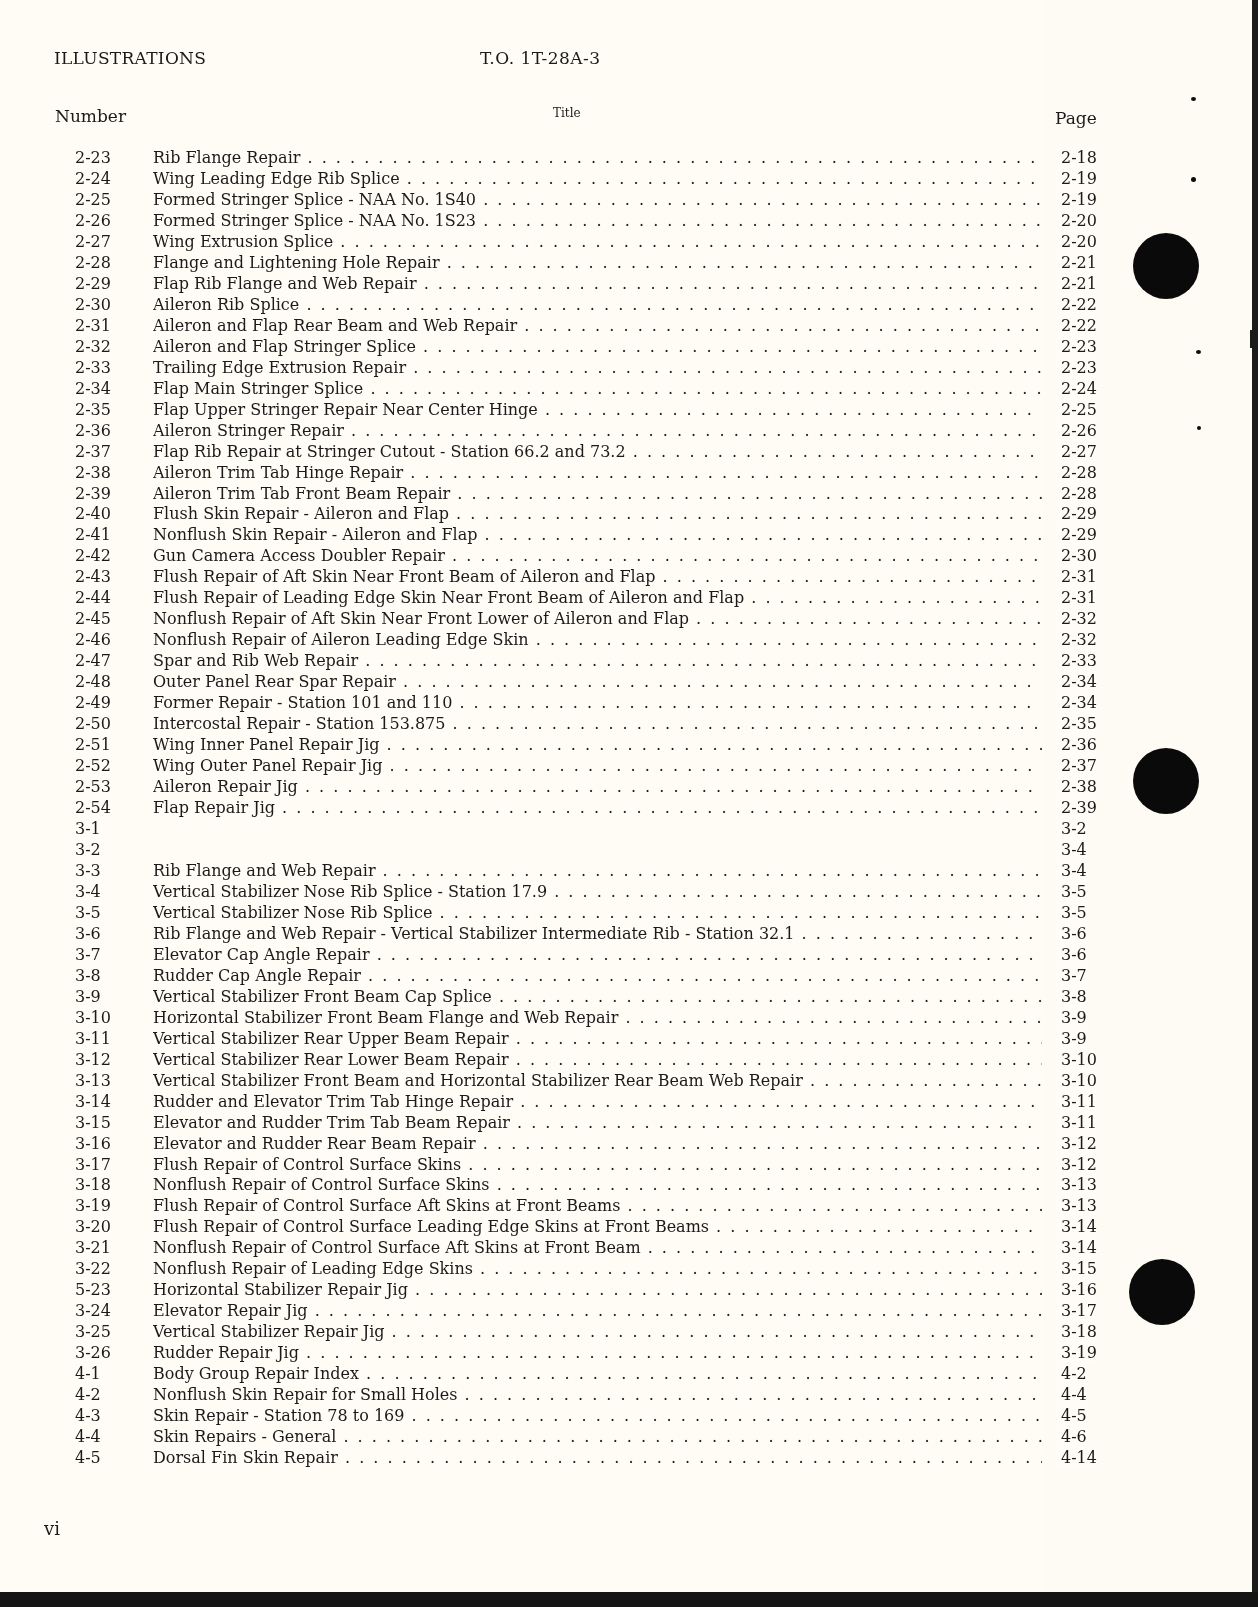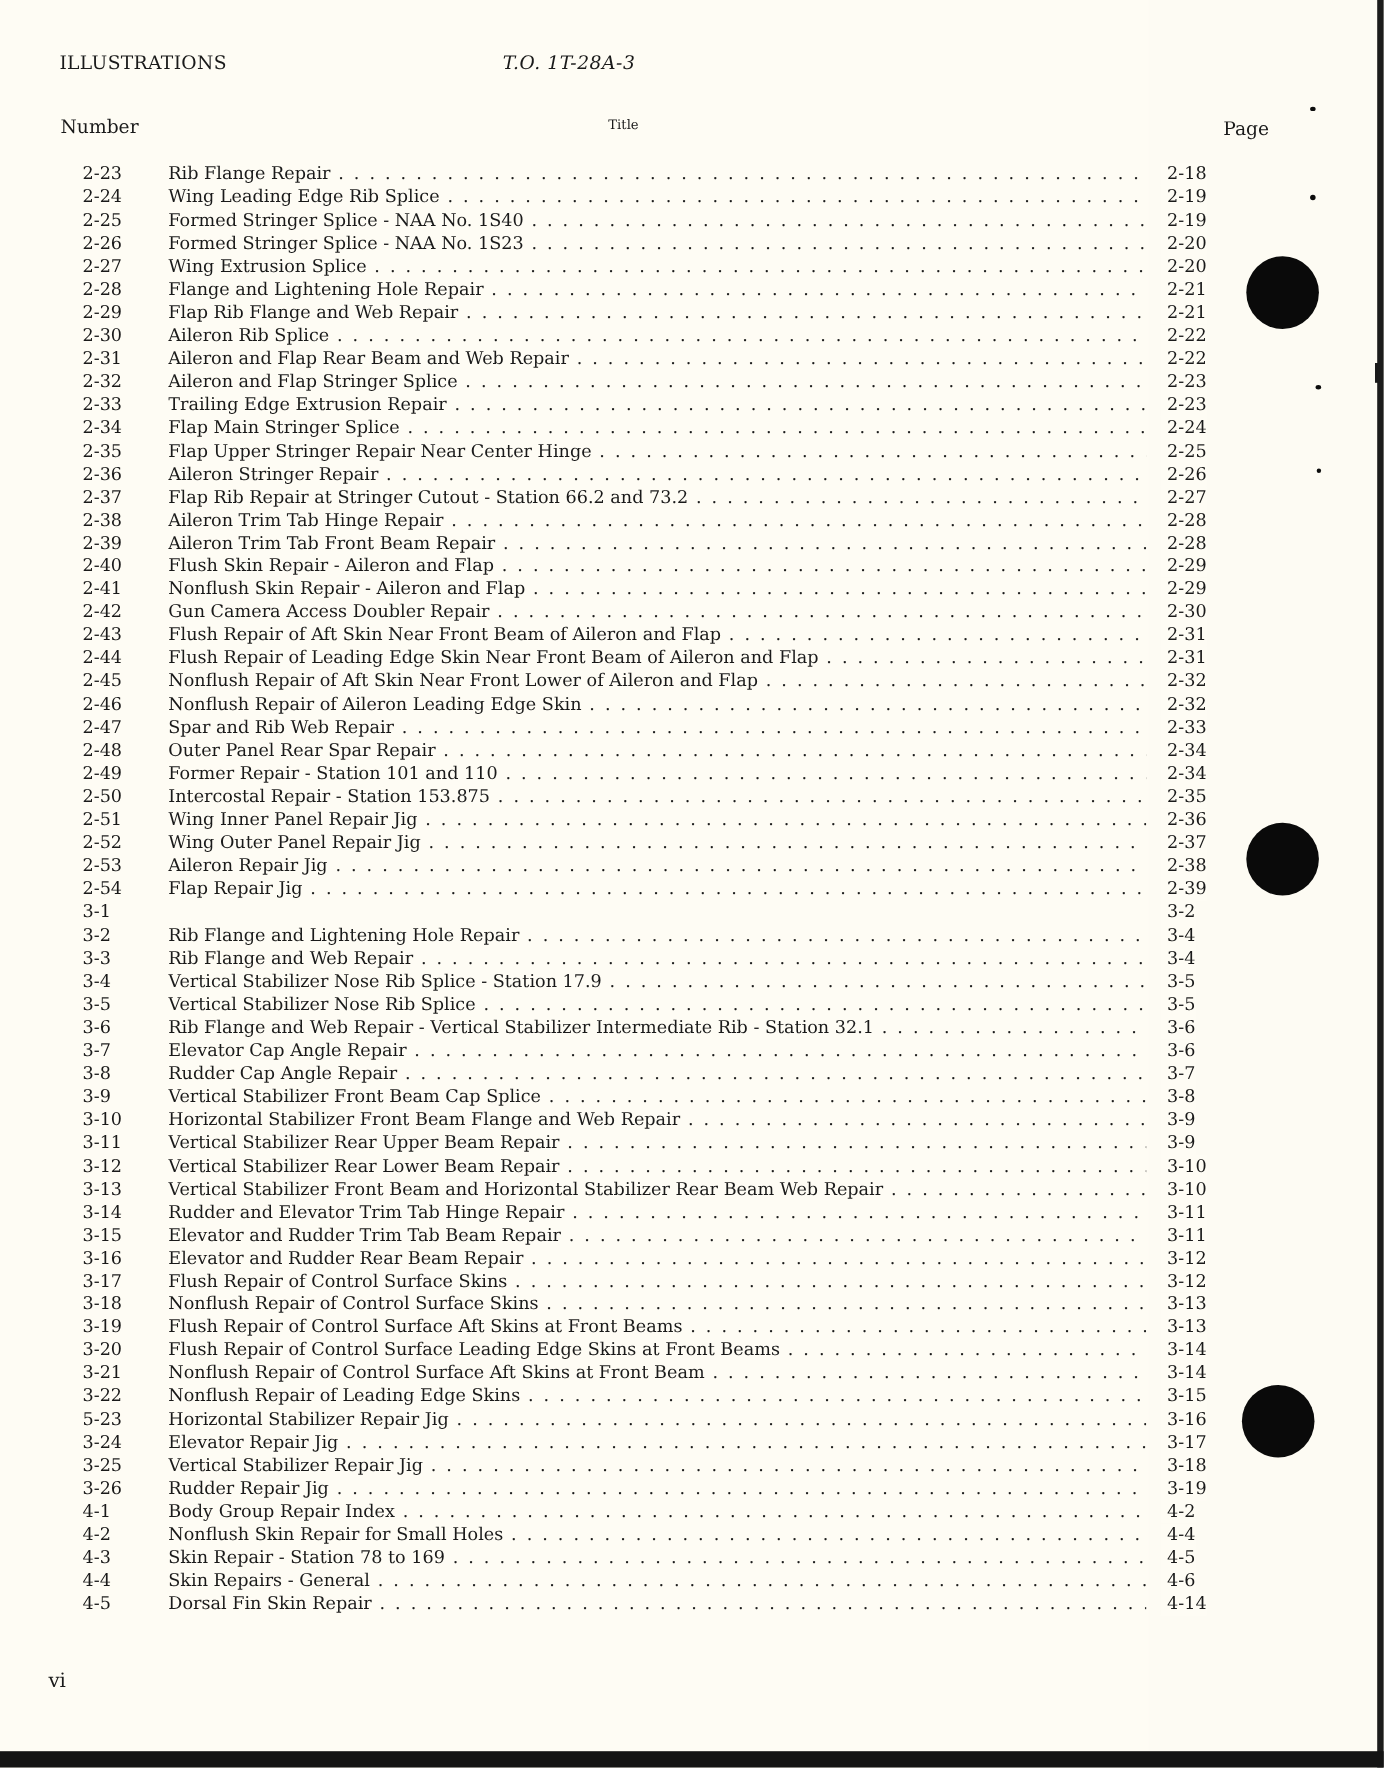--- a/index.html
+++ b/index.html
@@ -6,24 +6,24 @@
   body {
     width: 1258px; height: 1607px; position: relative; overflow: hidden;
     background: #fdfbf3;
     font-family: "DejaVu Serif", "Liberation Serif", serif;
     color: #1a1a1a;
   }
   .page { position: absolute; left: 0; top: 0; width: 1044px; height: 1592px; background: #fefcf4; }
   .right-edge { position: absolute; left: 1252px; top: 0; width: 6px; height: 1607px; background: #1b1b1b; }
   .bottom-band { position: absolute; left: 0; top: 1592px; width: 1258px; height: 15px; background: #141414; }
   .hdr-left { position: absolute; left: 54px; top: 48px; font-size: 17px; letter-spacing: 0.3px; }
-  .hdr-center { position: absolute; left: 457px; top: 48px; font-size: 17px; letter-spacing: 0.5px; font-style: italic; }
+  .hdr-center { position: absolute; left: 480px; top: 48px; font-size: 17px; letter-spacing: 0.5px; }
   .col-number { position: absolute; left: 55px; top: 106px; font-size: 17px; }
   .col-title { position: absolute; left: 553px; top: 106px; font-size: 12px; }
-  .col-page { position: absolute; left: 1112px; top: 108px; font-size: 17px; }
+  .col-page { position: absolute; left: 1055px; top: 108px; font-size: 17px; }
   .rows { position: absolute; left: 0; top: 148px; width: 1252px; }
   .row { position: relative; height: 20.98px; font-size: 16px; line-height: 20.98px; white-space: nowrap; }
   .row .num { position: absolute; left: 75px; }
   .row .title { position: absolute; left: 153px; right: 210px; overflow: hidden; }
   .row .title::after {
     content: " . . . . . . . . . . . . . . . . . . . . . . . . . . . . . . . . . . . . . . . . . . . . . . . . . . . . . . . . . . . . . . . . . . . . . . . . . . . . . . . . . . . . . . . . . . . . . . . . . . . . . . . . . . . . . . . . .";
     letter-spacing: 2px;
   }
   .row .page-ref { position: absolute; left: 1055px; background: #fefcf4; padding-left: 6px; }
   .footer-page { position: absolute; left: 44px; top: 1518px; font-size: 18px; }
@@ -202,21 +202,20 @@
         <span class="num">2-54</span>
         <span class="title">Flap Repair Jig</span>
         <span class="page-ref">2-39</span>
       </div>
       <div class="row">
         <span class="num">3-1</span>
         <span class="page-ref">3-2</span>
       </div>
       <div class="row">
         <span class="num">3-2</span>
-        <span class="title">Rib Flange and Lightening Hole Repair</span>
         <span class="page-ref">3-4</span>
       </div>
       <div class="row">
         <span class="num">3-3</span>
         <span class="title">Rib Flange and Web Repair</span>
         <span class="page-ref">3-4</span>
       </div>
       <div class="row">
         <span class="num">3-4</span>
         <span class="title">Vertical Stabilizer Nose Rib Splice - Station 17.9</span>

